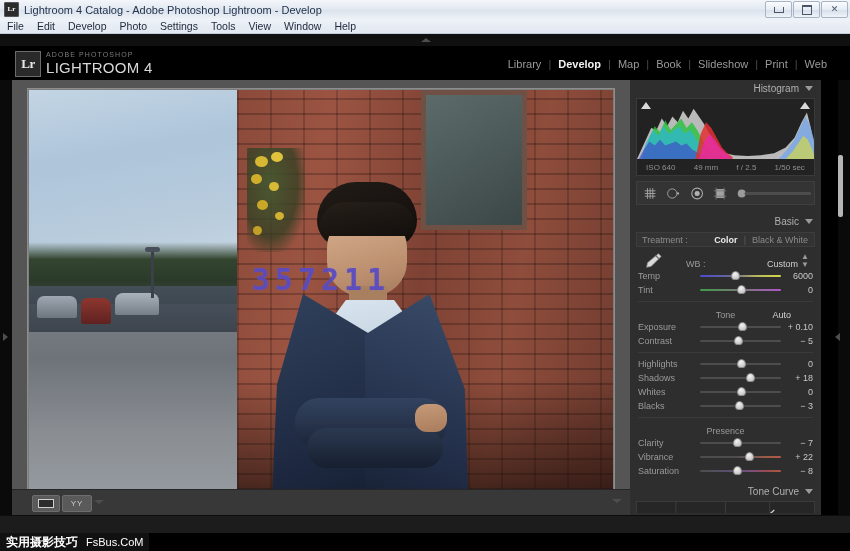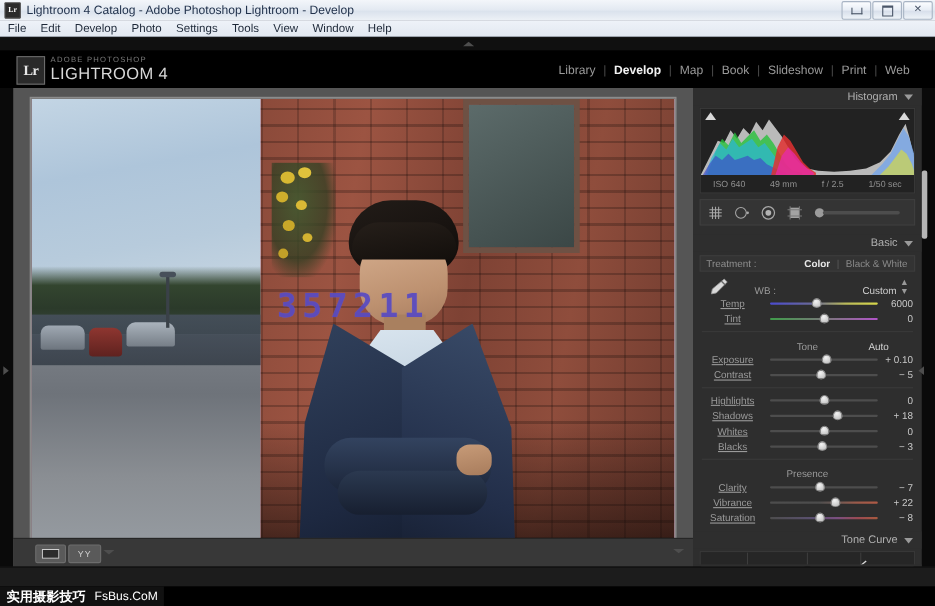--- a/index.html
+++ b/index.html
@@ -184,21 +184,21 @@
   .tb-dd{position:absolute;left:82px;top:10px;}
   .tb-right-dd{position:absolute;left:600px;top:9px;}
 
   .filmstrip{
     position:absolute;left:0;top:481px;width:850px;height:22px;background:#1c1c1c;
     border-top:1px solid #0d0d0d;
   }
 
   
   .rpanel{
-    position:absolute;left:630px;top:0;width:208px;height:455px;
+    position:absolute;left:630px;top:0;width:191px;height:455px;
     background:#2e2e2e;overflow:hidden;
   }
   .pheader{
     height:16px;background:#2e2e2e;display:flex;align-items:center;justify-content:flex-end;
     padding-right:8px;box-sizing:border-box;
   }
   .pheader .ptitle{font-size:10px;color:#b0b0b0;margin-right:6px;}
   .tri{width:0;height:0;border-left:4px solid transparent;border-right:4px solid transparent;border-top:5px solid #9a9a9a;}
 
   .histogram{
@@ -217,21 +217,21 @@
   .toolstrip{
     margin:5px 6px 0 6px;height:24px;background:#343434;border:1px solid #3f3f3f;
     display:flex;align-items:center;padding-left:6px;box-sizing:border-box;gap:9px;
   }
   .tool-ico{width:15px;height:15px;opacity:.78;}
 
   .basic-title{margin-top:8px;}
   .prow{
     display:flex;align-items:center;padding:0 8px;height:14px;box-sizing:border-box;
   }
-  .plabel{font-size:9px;color:#9a9a9a;text-align:center;width:56px;margin-right:6px;white-space:nowrap;text-decoration:underline;}
+  .plabel{font-size:9px;color:#9a9a9a;text-align:left;width:56px;margin-right:6px;white-space:nowrap;}
   .pval{font-size:9px;color:#c8c8c8;width:32px;text-align:right;white-space:nowrap;}
   .slider{flex:1;position:relative;height:10px;}
   .track{position:absolute;left:0;top:4px;width:100%;height:2px;background:#4d4d4d;border-radius:1px;}
   .track.temp{background:linear-gradient(90deg,#4b4bd0,#6a6a96 40%,#b9b95a 70%,#d6d64a);}
   .track.tint{background:linear-gradient(90deg,#3f9c4a,#787878 50%,#b254c9);}
   .track.vib{background:linear-gradient(90deg,#4d4d4d 0%,#4d4d4d 45%,#6e5a55 62%,#9a5a4a 80%,#b05a45 100%);}
   .track.sat{background:linear-gradient(90deg,#4d4d4d 0%,#5a5070 40%,#7a4f80 62%,#9a4a52 82%,#a85a3e 100%);}
   .knob{
     position:absolute;top:0px;width:9px;height:9px;margin-left:-4px;
     background:radial-gradient(circle at 40% 30%,#f3f3f3,#b9b9b9);

